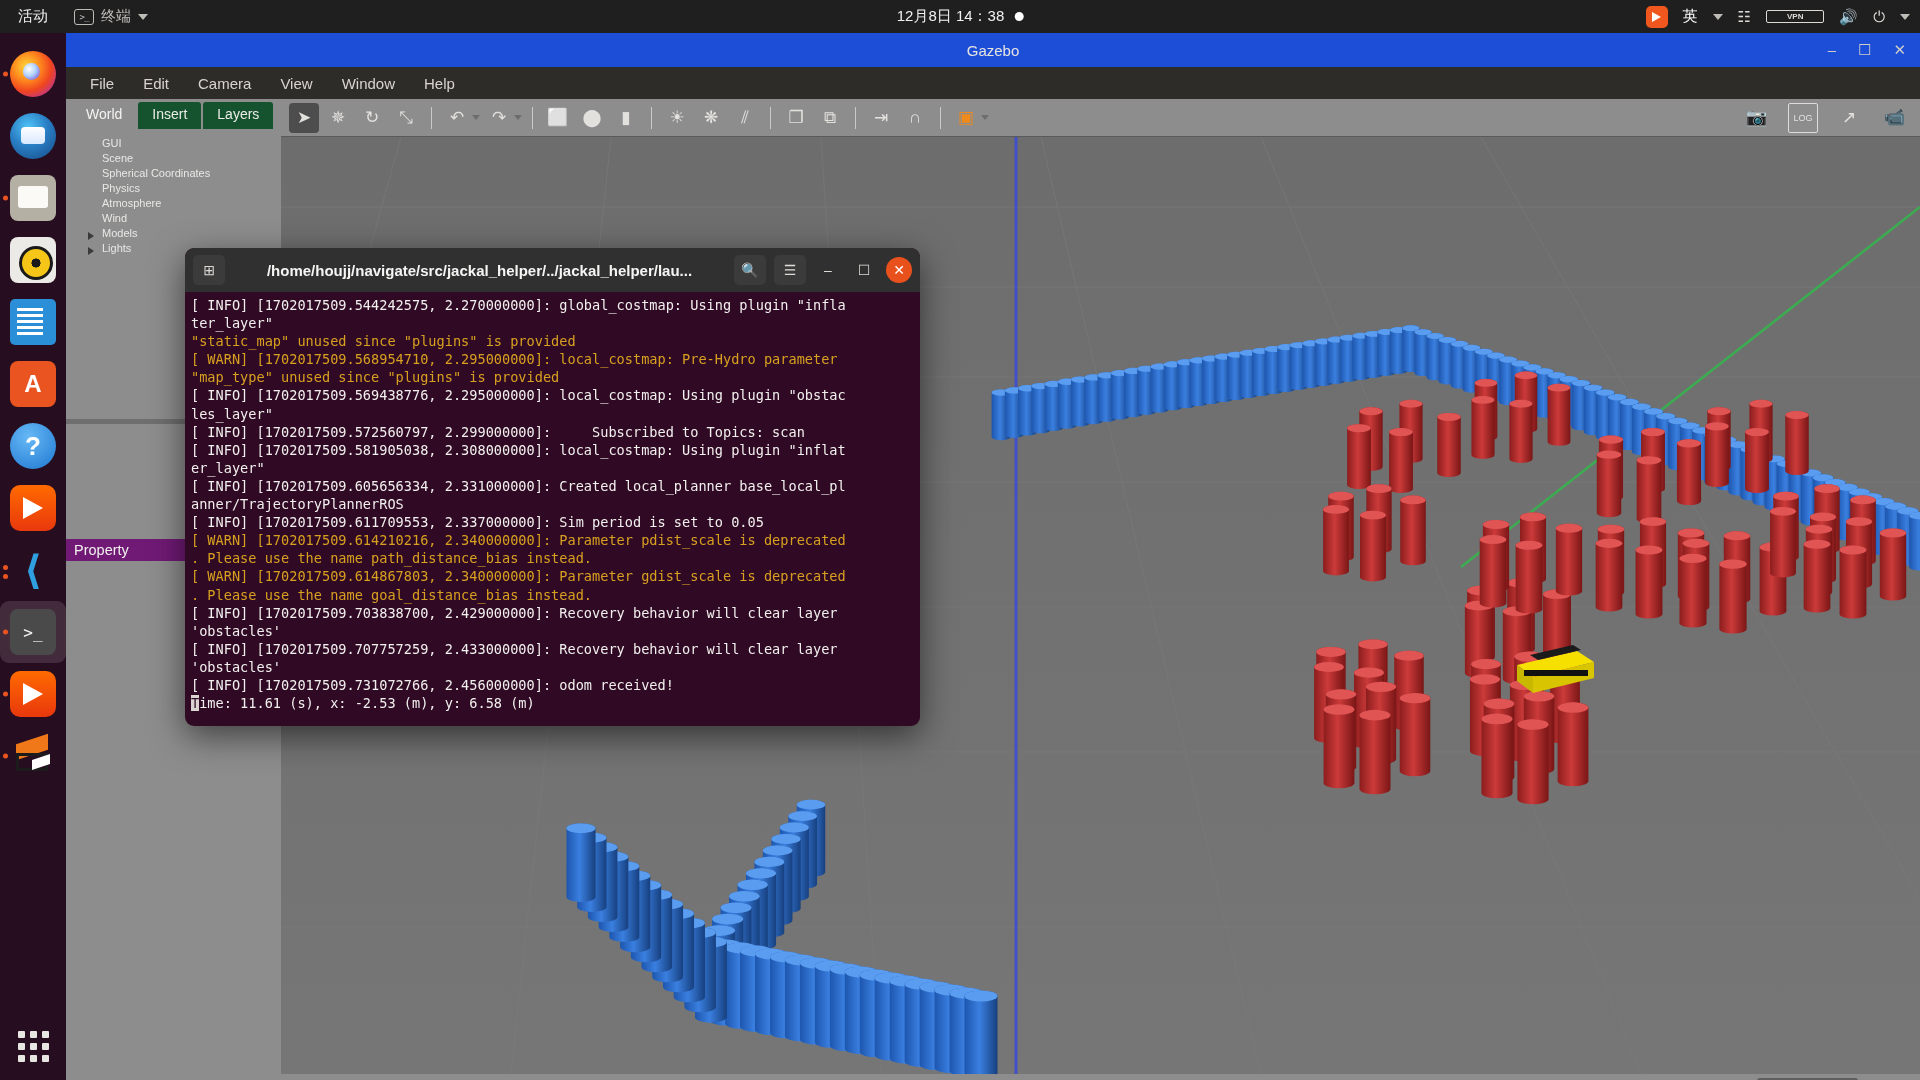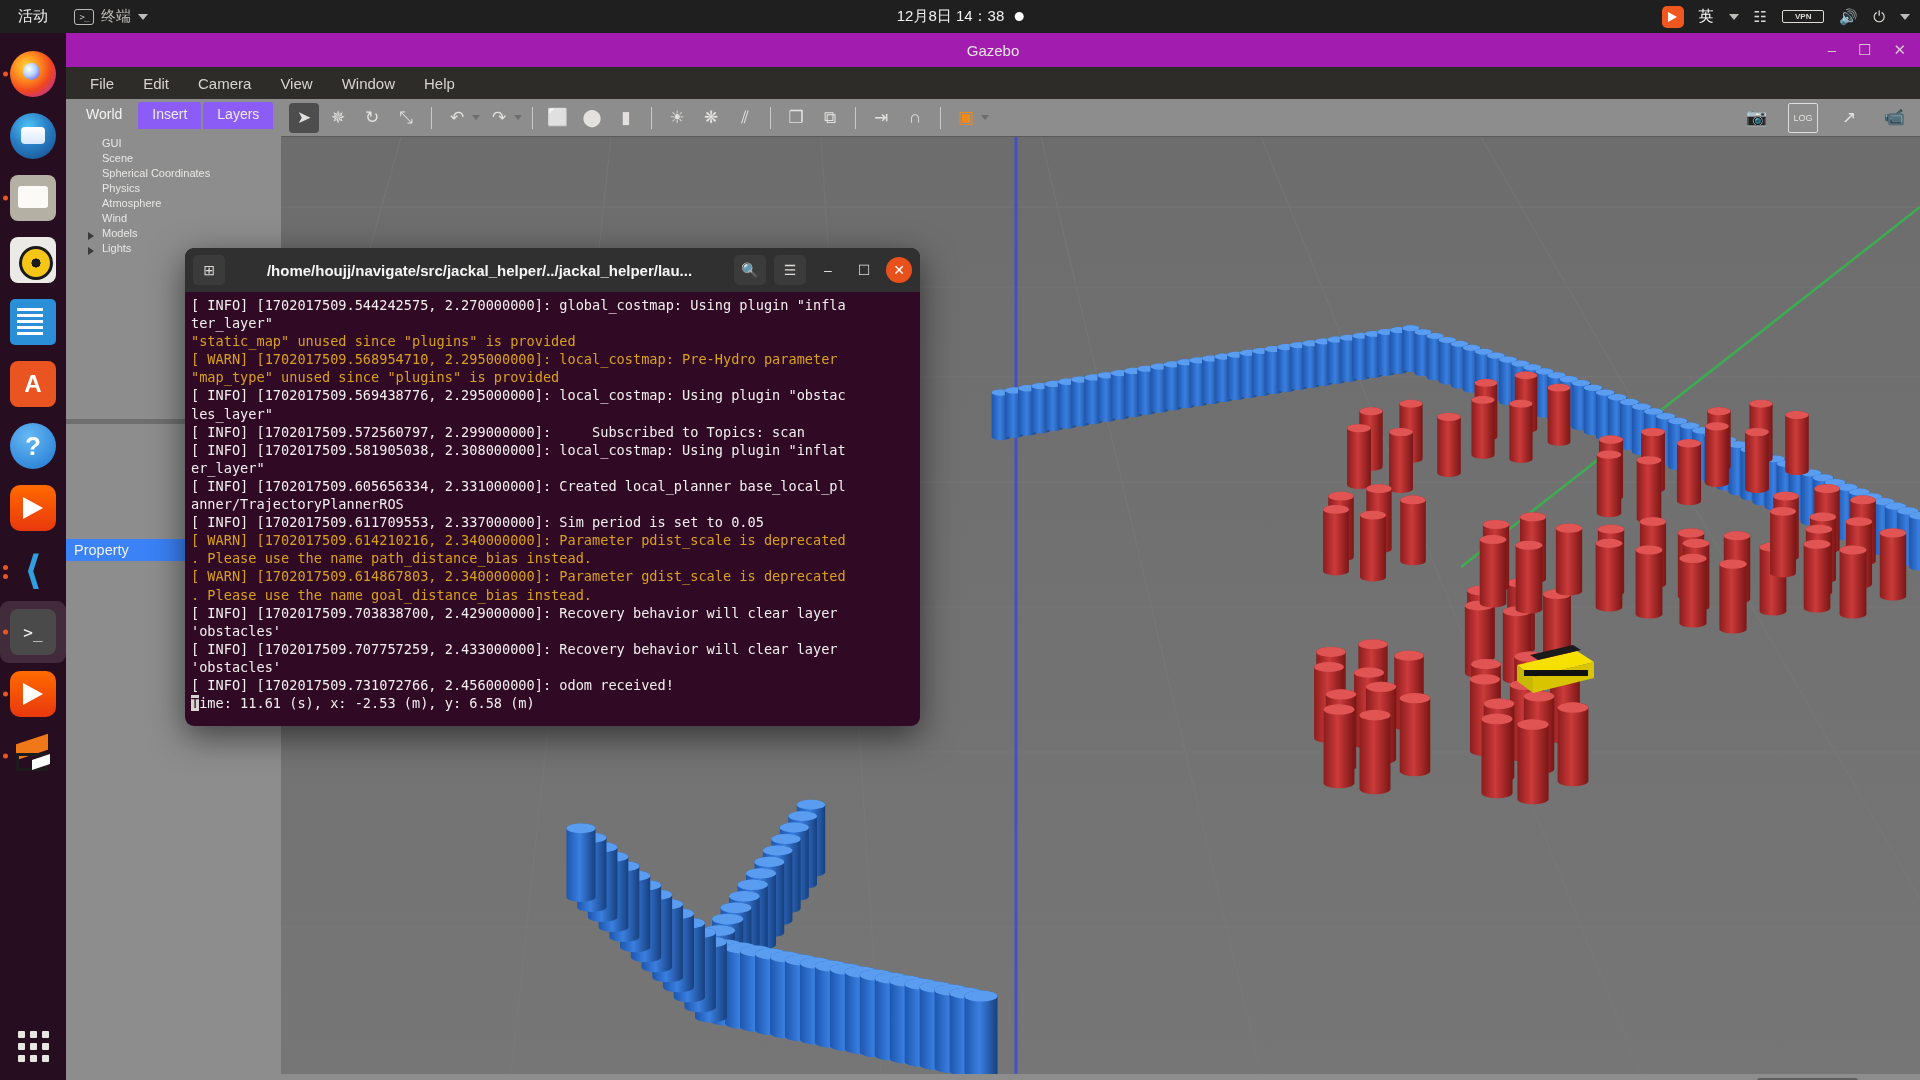--- a/index.html
+++ b/index.html
@@ -25,21 +25,21 @@
     display:flex; align-items:center; gap:10px; font-size:15px; color:#f2f1f0;
   }
   #topbar .clock .dot { width:9px;height:9px;border-radius:50%;background:#ffffff; }
   #topbar .tray {
     position:absolute; right:10px; display:flex; align-items:center; gap:15px;
   }
   .tray-mpv { width:22px;height:22px;border-radius:5px;background:#f0571f;display:flex;align-items:center;justify-content:center; }
   .tray-mpv .tri { width:0;height:0;border-top:5px solid transparent;border-bottom:5px solid transparent;border-left:9px solid #fff; }
   .tray-ime { color:#fff; font-size:15px; }
   .tray-ico { color:#dedad6; font-size:15px; font-family:"DejaVu Sans", sans-serif; }
-  .vpn-box { border:1.6px solid #dedad6; border-radius:2px; font-size:8px; padding:1px 12px; color:#dedad6; font-weight:bold; }
+  .vpn-box { border:1.6px solid #dedad6; border-radius:2px; font-size:8px; padding:1px 20px; color:#dedad6; font-weight:bold; }
 
   
   #dock {
     position:absolute; left:0; top:33px; width:66px; height:1047px;
     background:rgba(38,14,32,0.92); z-index:55;
     display:flex; flex-direction:column; align-items:center; padding-top:10px;
   }
   .dockitem { position:relative; width:66px; height:62px; display:flex; align-items:center; justify-content:center; }
   .dockitem.running::before {
     content:""; position:absolute; left:3px; top:50%; transform:translateY(-50%);
@@ -72,45 +72,45 @@
   #appsgrid { position:absolute; bottom:18px; left:0; width:66px; display:flex; justify-content:center; }
   .grid9 { display:grid; grid-template-columns:repeat(3,7px); grid-gap:5px; }
   .grid9 i { width:7px;height:7px;background:#e8e6e3;border-radius:1px;display:block; }
 
   
   #gazebo {
     position:absolute; left:66px; top:33px; width:1854px; height:1047px;
     background:#3c3b37; display:flex; flex-direction:column;
   }
   #gz-title {
-    height:34px; background:#a21caf; color:#e6e4e1; font-size:15px;
+    height:34px; background:#1d4ed8; color:#e6e4e1; font-size:15px;
     display:flex; align-items:center; justify-content:center; position:relative; flex:0 0 34px;
   }
   #gz-title .wbtns { position:absolute; right:14px; display:flex; gap:22px; color:#cfccc8; font-size:15px; }
   #gz-menu {
     height:32px; background:#2d2c29; display:flex; align-items:center;
     padding-left:12px; gap:5px; flex:0 0 32px;
   }
   #gz-menu .m { color:#d8d5d1; font-size:15px; padding:4px 12px; }
 
   #gz-body { flex:1; display:flex; background:#8d8d8d; position:relative; }
 
   
   #leftpanel { width:215px; background:#8d8d8d; position:relative; flex:0 0 215px; }
   #tabs { display:flex; height:27px; margin-top:3px; padding-left:6px; }
-  .tab { padding:4px 14px; font-size:14px; color:#ecebe9; background:#8b5cf6; margin-right:2px; border-top-left-radius:3px;border-top-right-radius:3px; }
+  .tab { padding:4px 14px; font-size:14px; color:#ecebe9; background:#14532d; margin-right:2px; border-top-left-radius:3px;border-top-right-radius:3px; }
   .tab.sel { background:#8d8d8d; color:#f5f4f2; }
   #tree { background:#8d8d8d; padding:6px 0 0 18px; }
   .titem { font-size:11px; color:#e9e8e6; padding:1.5px 0 1.5px 18px; position:relative; }
   .titem.exp::before {
     content:""; position:absolute; left:4px; top:7px;
     border-left:6px solid #3a3a3a; border-top:4px solid transparent; border-bottom:4px solid transparent;
   }
   #prop-split { position:absolute; left:0; top:320px; width:215px; height:5px; background:#6f6f6f; }
-  #prop-hdr { position:absolute; left:0; top:440px; width:122px; background:#3b82f6; color:#f2f1ef; font-size:14.5px; padding:3px 8px; }
+  #prop-hdr { position:absolute; left:0; top:440px; width:122px; background:#701a75; color:#f2f1ef; font-size:14.5px; padding:3px 8px; }
   #prop-area { position:absolute; left:0; top:326px; width:215px; bottom:0; background:#8d8d8d; }
 
   
   #render-wrap { flex:1; display:flex; flex-direction:column; }
   #gz-toolbar { height:38px; background:#8d8d8d; display:flex; align-items:center; padding:0 8px; gap:4px; position:relative; border-bottom:1px solid #5a5a5a; flex:0 0 38px; }
   .tbtn { width:30px;height:30px;display:flex;align-items:center;justify-content:center;color:#e3e1de;font-size:17px; border-radius:4px; }
   .tbtn.on { background:#4d4d4d; }
   .tsep { width:1px; height:22px; background:#c9c9c9; margin:0 6px; }
   .tcaret { width:0;height:0;border-left:4px solid transparent;border-right:4px solid transparent;border-top:5px solid #6d6d6d; margin-left:-4px; }
   #tb-right { position:absolute; right:10px; display:flex; align-items:center; gap:16px; }

